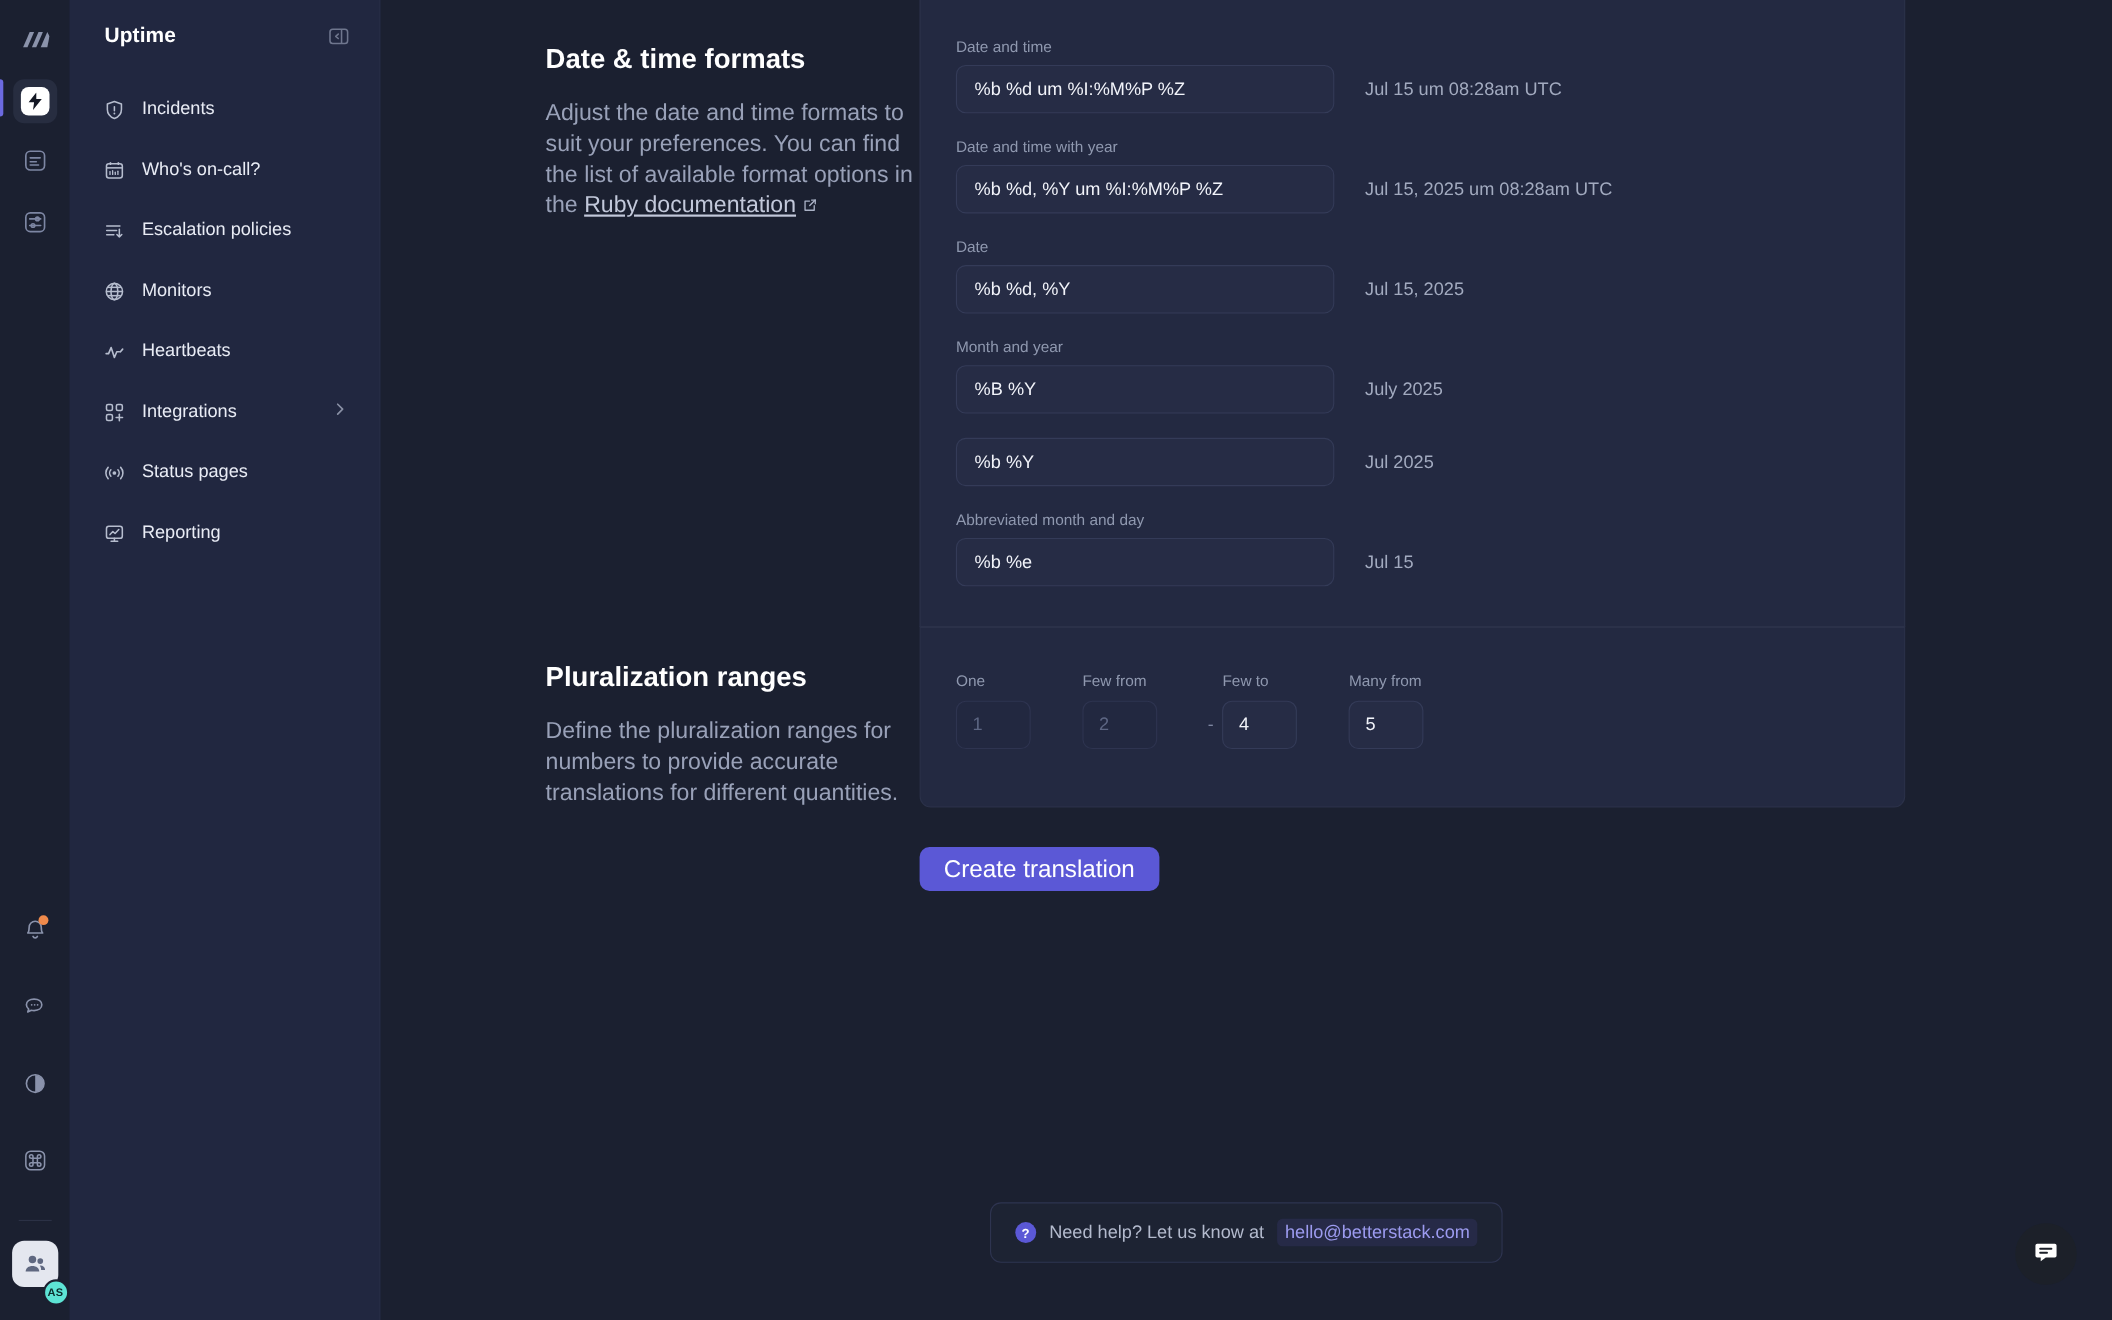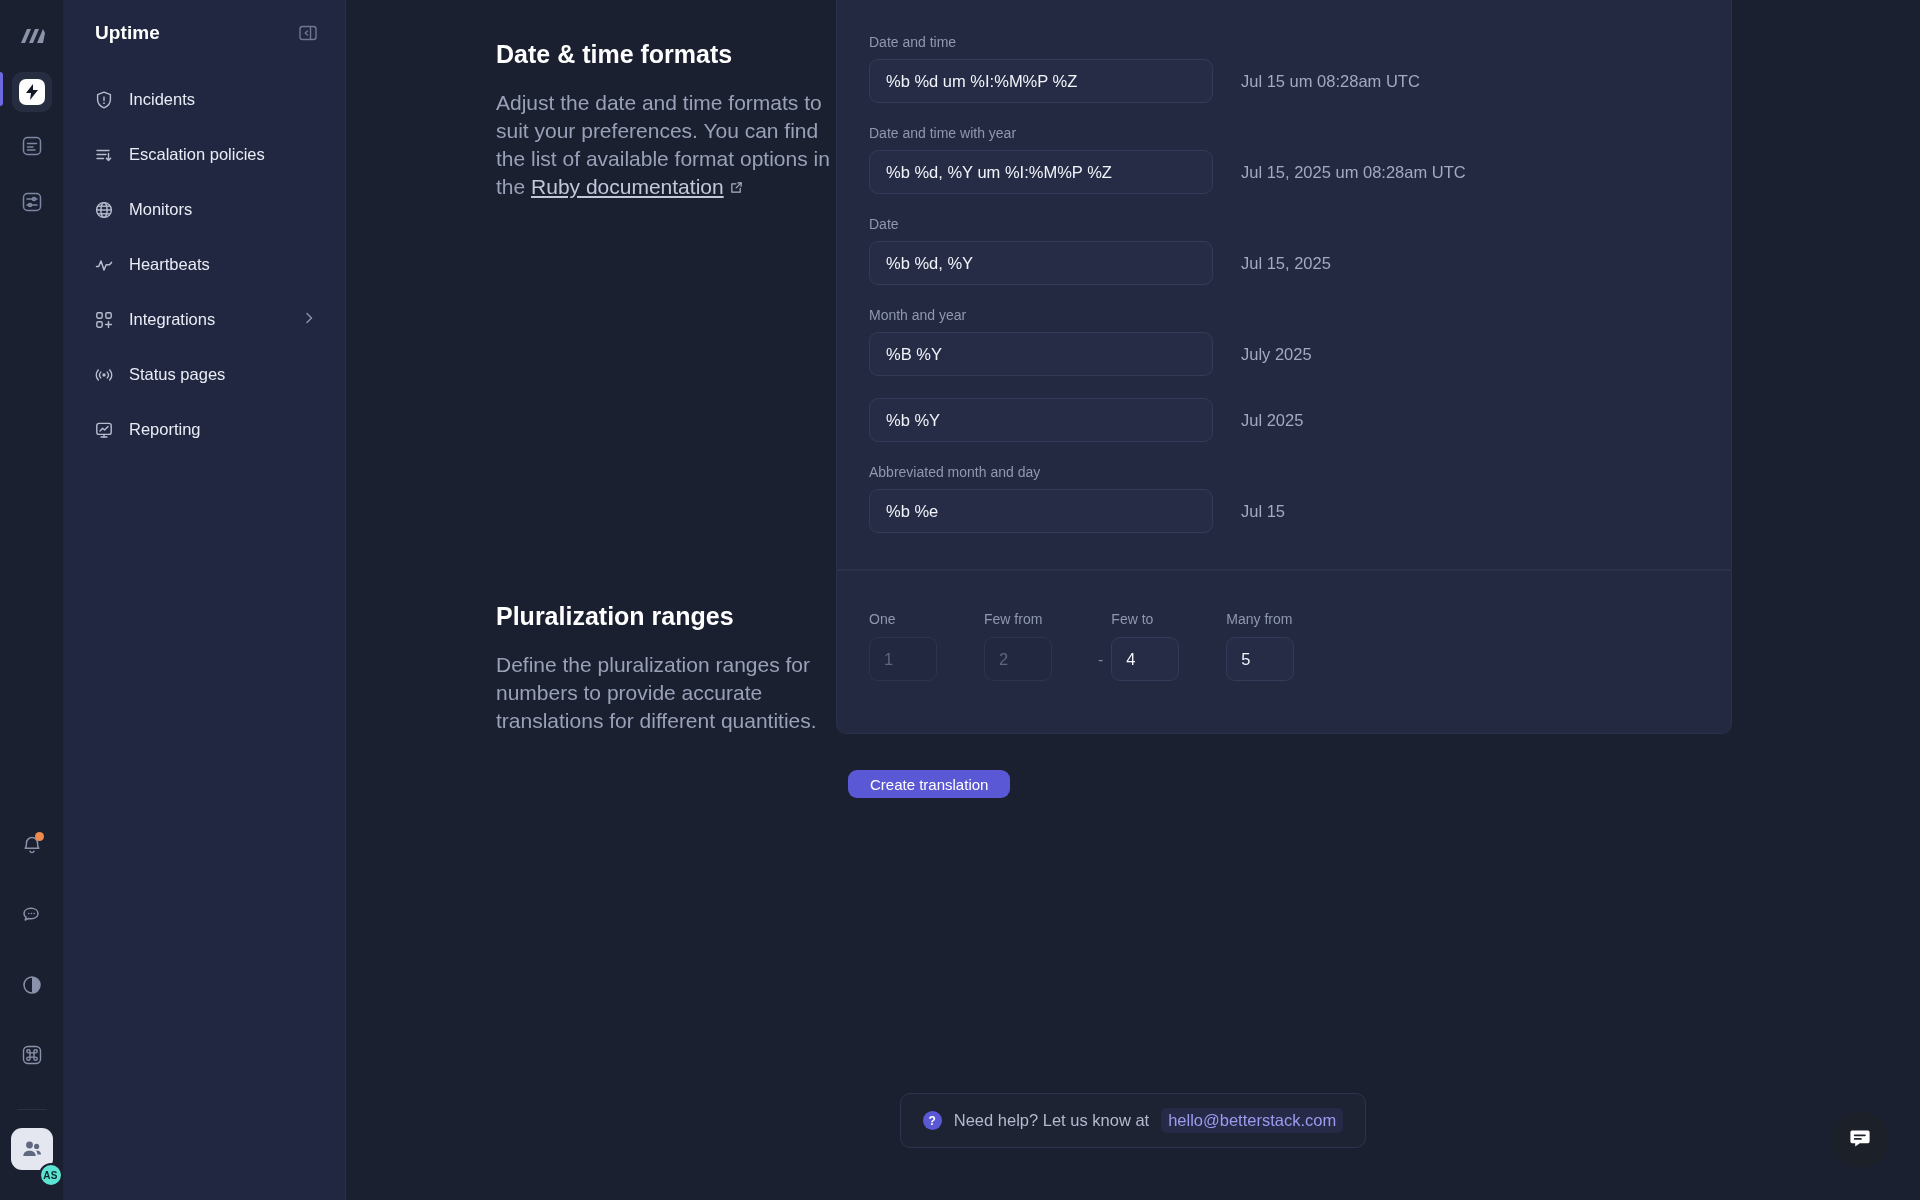--- a/index.html
+++ b/index.html
@@ -124,22 +124,22 @@
     background: #262c45; border: 1px solid #343b58;
     color: #f2f4fa; font-size: 16.5px; padding: 0 14px;
     font-family: "Liberation Sans", sans-serif; outline: none;
   }
   .num-input.muted { color: #5d6683; background: #222840; border-color: #2e3450; }
   .pl-dash { color: #7d85a0; font-size: 16px; padding: 0 8px 12px; }
 
   .btn-row { margin-top: 36px; padding-left: 0; }
   .btn-primary {
     background: #5b58d6; color: #fff; border: none;
-    font-size: 15px; font-family: "Liberation Sans", sans-serif;
-    padding: 0 22px; height: 28px; border-radius: 9px; cursor: pointer; margin-left: 12px;
+    font-size: 22px; font-family: "Liberation Sans", sans-serif;
+    padding: 0 22px; height: 40px; border-radius: 9px; cursor: pointer;
   }
 
   
   .footer {
     position: absolute; left: 0; right: 0; bottom: 52px;
     display: flex; justify-content: center;
   }
   .help-pill {
     display: flex; align-items: center; gap: 12px;
     border: 1px solid #2e3450; border-radius: 10px;
@@ -276,20 +276,35 @@
         <span class="nav-ico">
           <svg width="20" height="20" viewBox="0 0 20 20" fill="none" stroke="#c3cadb" stroke-width="1.4">
             <path d="M10 2.2 3.6 4.6v4.9c0 4 2.7 6.8 6.4 8.3 3.7-1.5 6.4-4.3 6.4-8.3V4.6Z" stroke-linejoin="round"></path>
             <line x1="10" y1="7" x2="10" y2="10.6" stroke-linecap="round"></line>
             <circle cx="10" cy="13.2" r=".85" fill="#c3cadb" stroke="none"></circle>
           </svg>
         </span>
         <span>Incidents</span>
       </div>
 
+      <div class="nav-item">
+        <span class="nav-ico">
+          <svg width="20" height="20" viewBox="0 0 20 20" fill="none" stroke="#c3cadb" stroke-width="1.4">
+            <rect x="2.8" y="3.8" width="14.4" height="13" rx="2.2"></rect>
+            <line x1="2.8" y1="7.6" x2="17.2" y2="7.6"></line>
+            <line x1="6.4" y1="2.4" x2="6.4" y2="5"></line>
+            <line x1="13.6" y1="2.4" x2="13.6" y2="5"></line>
+            <line x1="6" y1="13.6" x2="6" y2="11" stroke-width="1.2" stroke-linecap="round"></line>
+            <line x1="8.4" y1="13.6" x2="8.4" y2="10.2" stroke-width="1.2" stroke-linecap="round"></line>
+            <line x1="10.8" y1="13.6" x2="10.8" y2="11.6" stroke-width="1.2" stroke-linecap="round"></line>
+            <line x1="13.2" y1="13.6" x2="13.2" y2="10.6" stroke-width="1.2" stroke-linecap="round"></line>
+          </svg>
+        </span>
+        <span>Who's on-call?</span>
+      </div>
 
       <div class="nav-item">
         <span class="nav-ico">
           <svg width="20" height="20" viewBox="0 0 20 20" fill="none" stroke="#c3cadb" stroke-width="1.4" stroke-linecap="round">
             <line x1="3" y1="5.5" x2="15" y2="5.5"></line>
             <line x1="3" y1="9.5" x2="12" y2="9.5"></line>
             <line x1="3" y1="13.5" x2="9.5" y2="13.5"></line>
             <path d="M14.5 8.5v7M12.3 13.2l2.2 2.3 2.2-2.3" stroke-linejoin="round"></path>
           </svg>
         </span>

